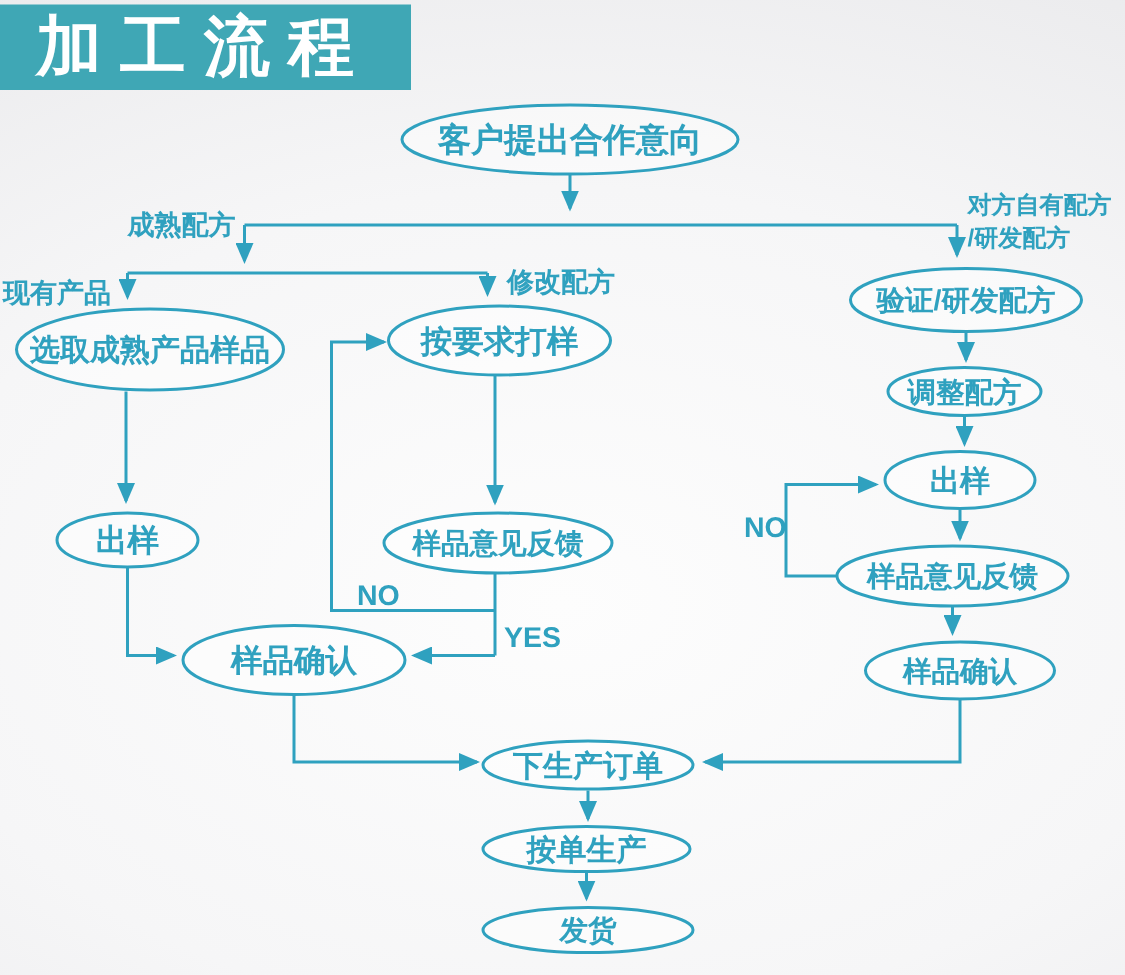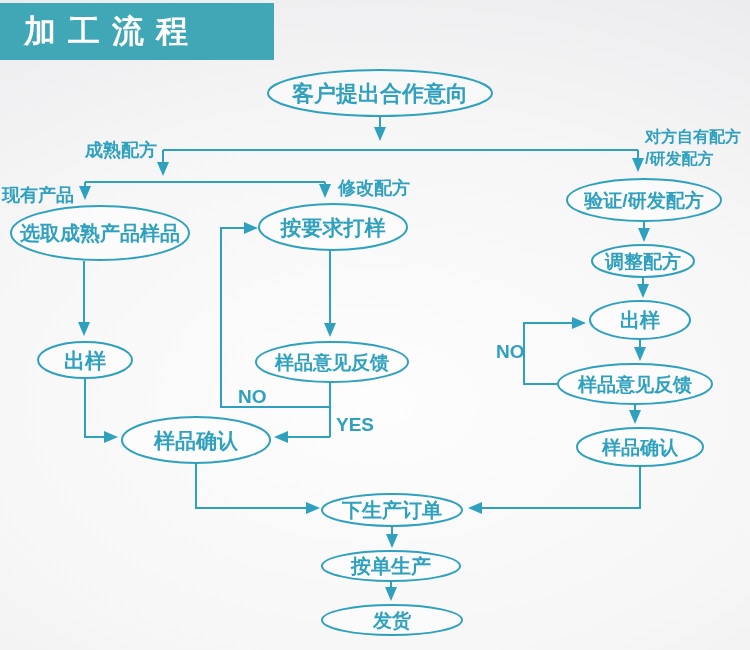--- a/index.html
+++ b/index.html
@@ -14,21 +14,21 @@
   }
   .stage{
     position:relative;width:750px;height:650px;
     background:radial-gradient(ellipse 130% 95% at 50% 62%, #fdfdfd 0%, #f6f6f7 45%, #ebebed 78%, #e2e3e5 100%);
   }
   .banner{
     position:absolute;left:0;top:3px;width:274px;height:57px;
     background:var(--banner-bg);
     color:var(--banner-text);
     font-family:"Liberation Serif","DejaVu Serif",serif;
-    font-weight:bold;font-size:32px;line-height:57px;
+    font-weight:bold;font-size:44px;line-height:57px;
     letter-spacing:12px;padding-left:24px;box-sizing:border-box;
     white-space:nowrap;
   }
   svg{position:absolute;left:0;top:0;}
   .edge{stroke:var(--teal);stroke-width:2;fill:none;}
   .node-ellipse{stroke:var(--teal);stroke-width:2;fill:rgba(255,255,255,0.45);}
   .node-text{
     fill:var(--teal);font-weight:bold;text-anchor:middle;
     font-family:"Liberation Sans","DejaVu Sans",sans-serif;
   }

